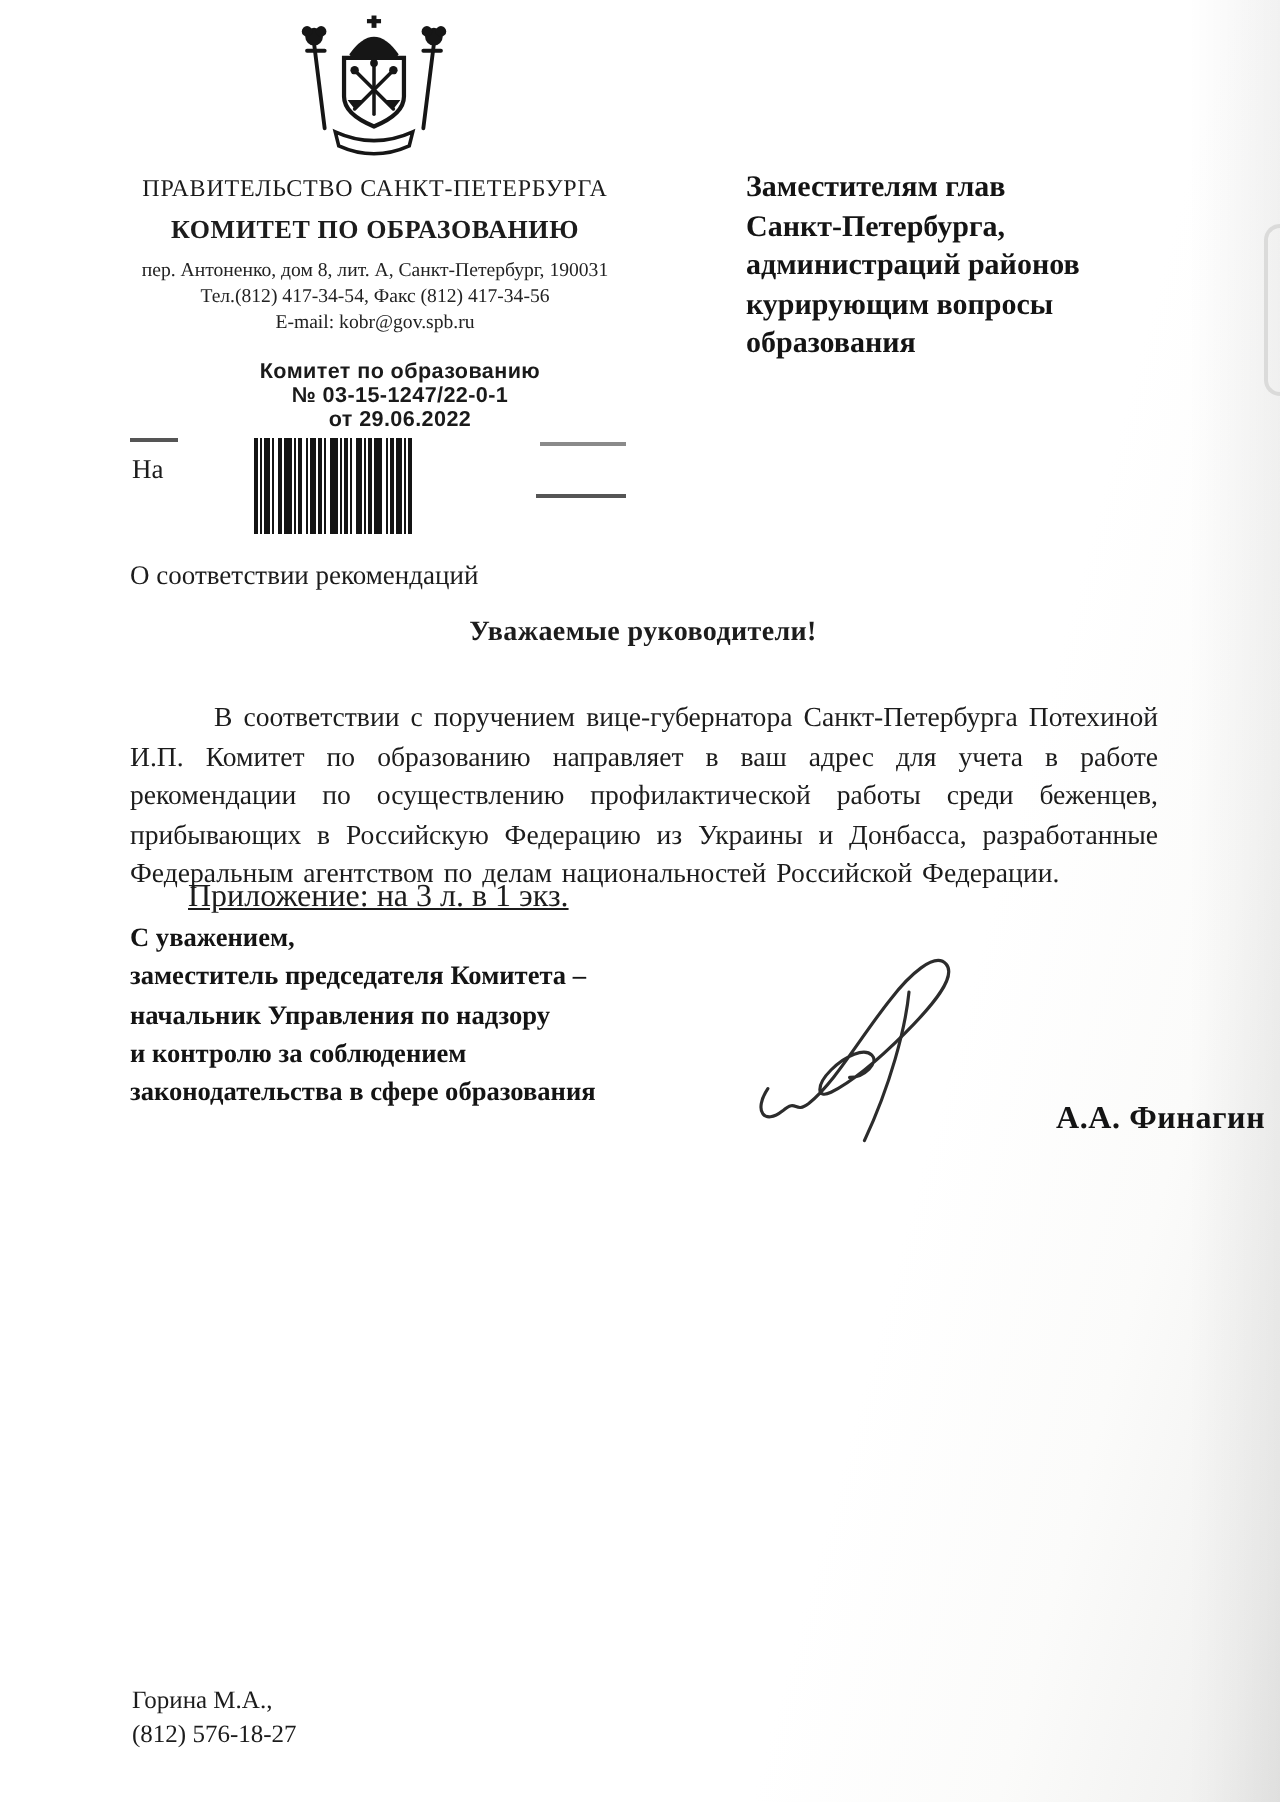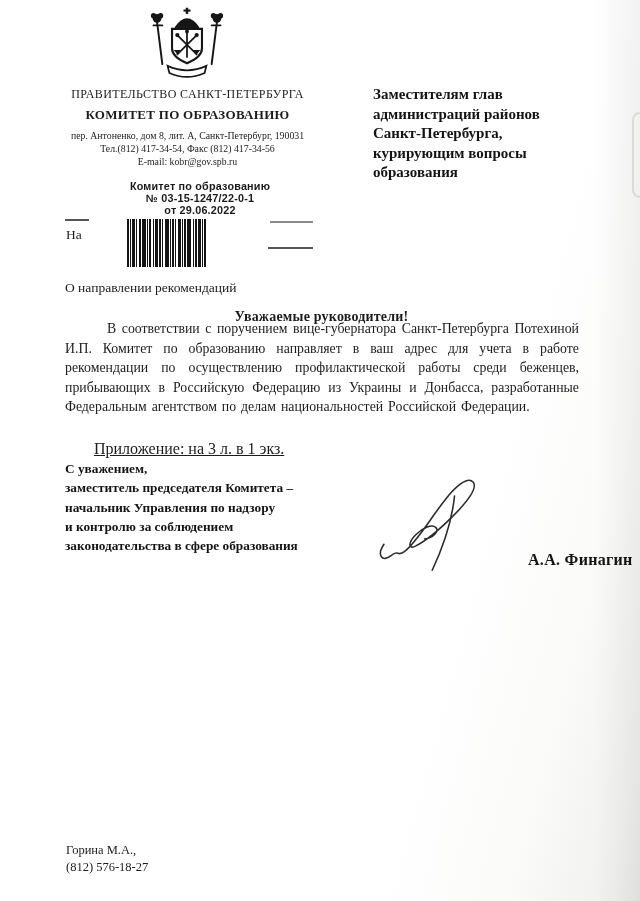--- a/index.html
+++ b/index.html
@@ -29,21 +29,21 @@
   .line{background:#555;height:2px;}
   .ref-line-left{top:219px;left:65px;width:24px;}
   .ref-line-r1{top:221px;left:270px;width:43px;height:1.5px;background:#8a8a8a;}
   .ref-line-r2{top:247px;left:268px;width:45px;}
   
   .addressee{top:85px;left:373px;width:225px;font-weight:bold;font-size:15px;line-height:19.5px;color:#141414;}
   
   .subject{top:280px;left:65px;font-size:13.5px;}
   .salutation{top:309px;left:65px;width:513px;text-align:center;font-weight:bold;font-size:14px;letter-spacing:.2px;}
   .body-par{
-    top:319px;left:65px;width:514px;font-size:13.8px;line-height:19.6px;
+    top:349px;left:65px;width:514px;font-size:13.8px;line-height:19.6px;
     text-align:justify;text-indent:42px;word-spacing:1.5px;
   }
   .attachment{top:440px;left:52px;font-size:16px;text-indent:42px;width:400px;text-decoration:underline;}
   
   .closing{top:459px;left:65px;width:310px;font-weight:bold;font-size:13.3px;line-height:19.3px;color:#141414;}
   .signature-wrap{top:470px;left:374px;width:122px;height:104px;}
   .signer-name{top:551px;left:528px;font-weight:bold;font-size:16px;letter-spacing:.3px;color:#141414;white-space:nowrap;}
   
   .footer{top:842px;left:66px;font-size:12.5px;line-height:16.5px;}
   
@@ -162,27 +162,27 @@
       <span class="bar" style="width: 2px;"></span>
     </div>
 
   <div class="abs line ref-line-left"></div>
   <div class="abs ref-label">На</div>
   <div class="abs ref-line-r1"></div>
   <div class="abs line ref-line-r2"></div>
 
   <div class="abs addressee">
     <div>Заместителям глав</div>
+    <div>Санкт-Петербурга,</div>
     <div>администраций районов</div>
-    <div>Санкт-Петербурга,</div>
     <div>курирующим вопросы</div>
     <div>образования</div>
   </div>
 
-  <div class="abs subject">О направлении рекомендаций</div>
+  <div class="abs subject">О соответствии рекомендаций</div>
   <div class="abs salutation">Уважаемые руководители!</div>
   <div class="abs body-par">В соответствии с поручением вице-губернатора Санкт-Петербурга Потехиной И.П. Комитет по образованию направляет в ваш адрес для учета в работе рекомендации по осуществлению профилактической работы среди беженцев, прибывающих в Российскую Федерацию из Украины и Донбасса, разработанные Федеральным агентством по делам национальностей Российской Федерации.</div>
   <div class="abs attachment">Приложение: на 3 л. в 1 экз.</div>
 
   <div class="abs closing">
     <div>С уважением,</div>
     <div>заместитель председателя Комитета –</div>
     <div>начальник Управления  по надзору</div>
     <div>и контролю за соблюдением</div>
     <div>законодательства в сфере образования</div>

